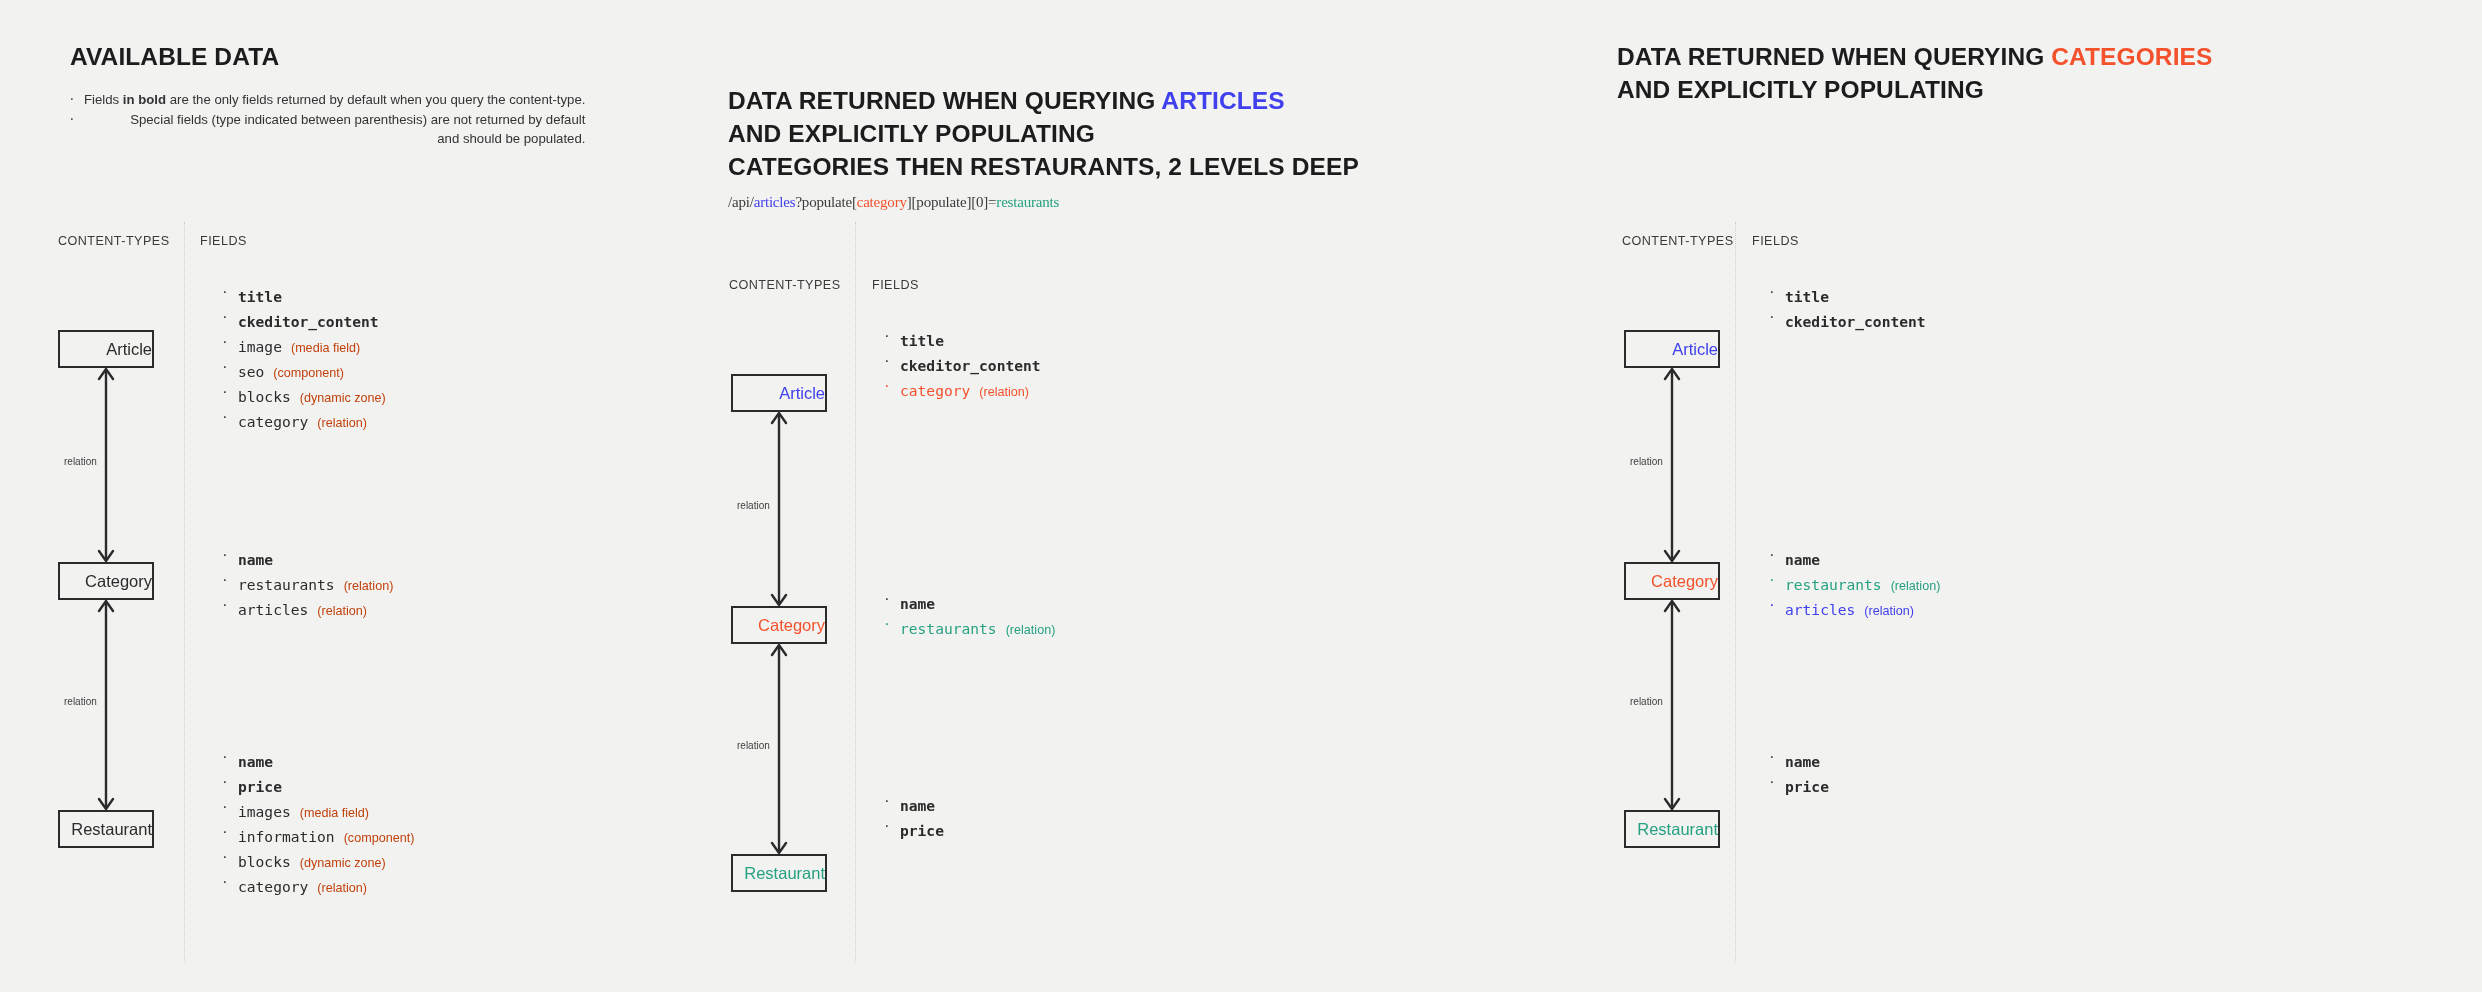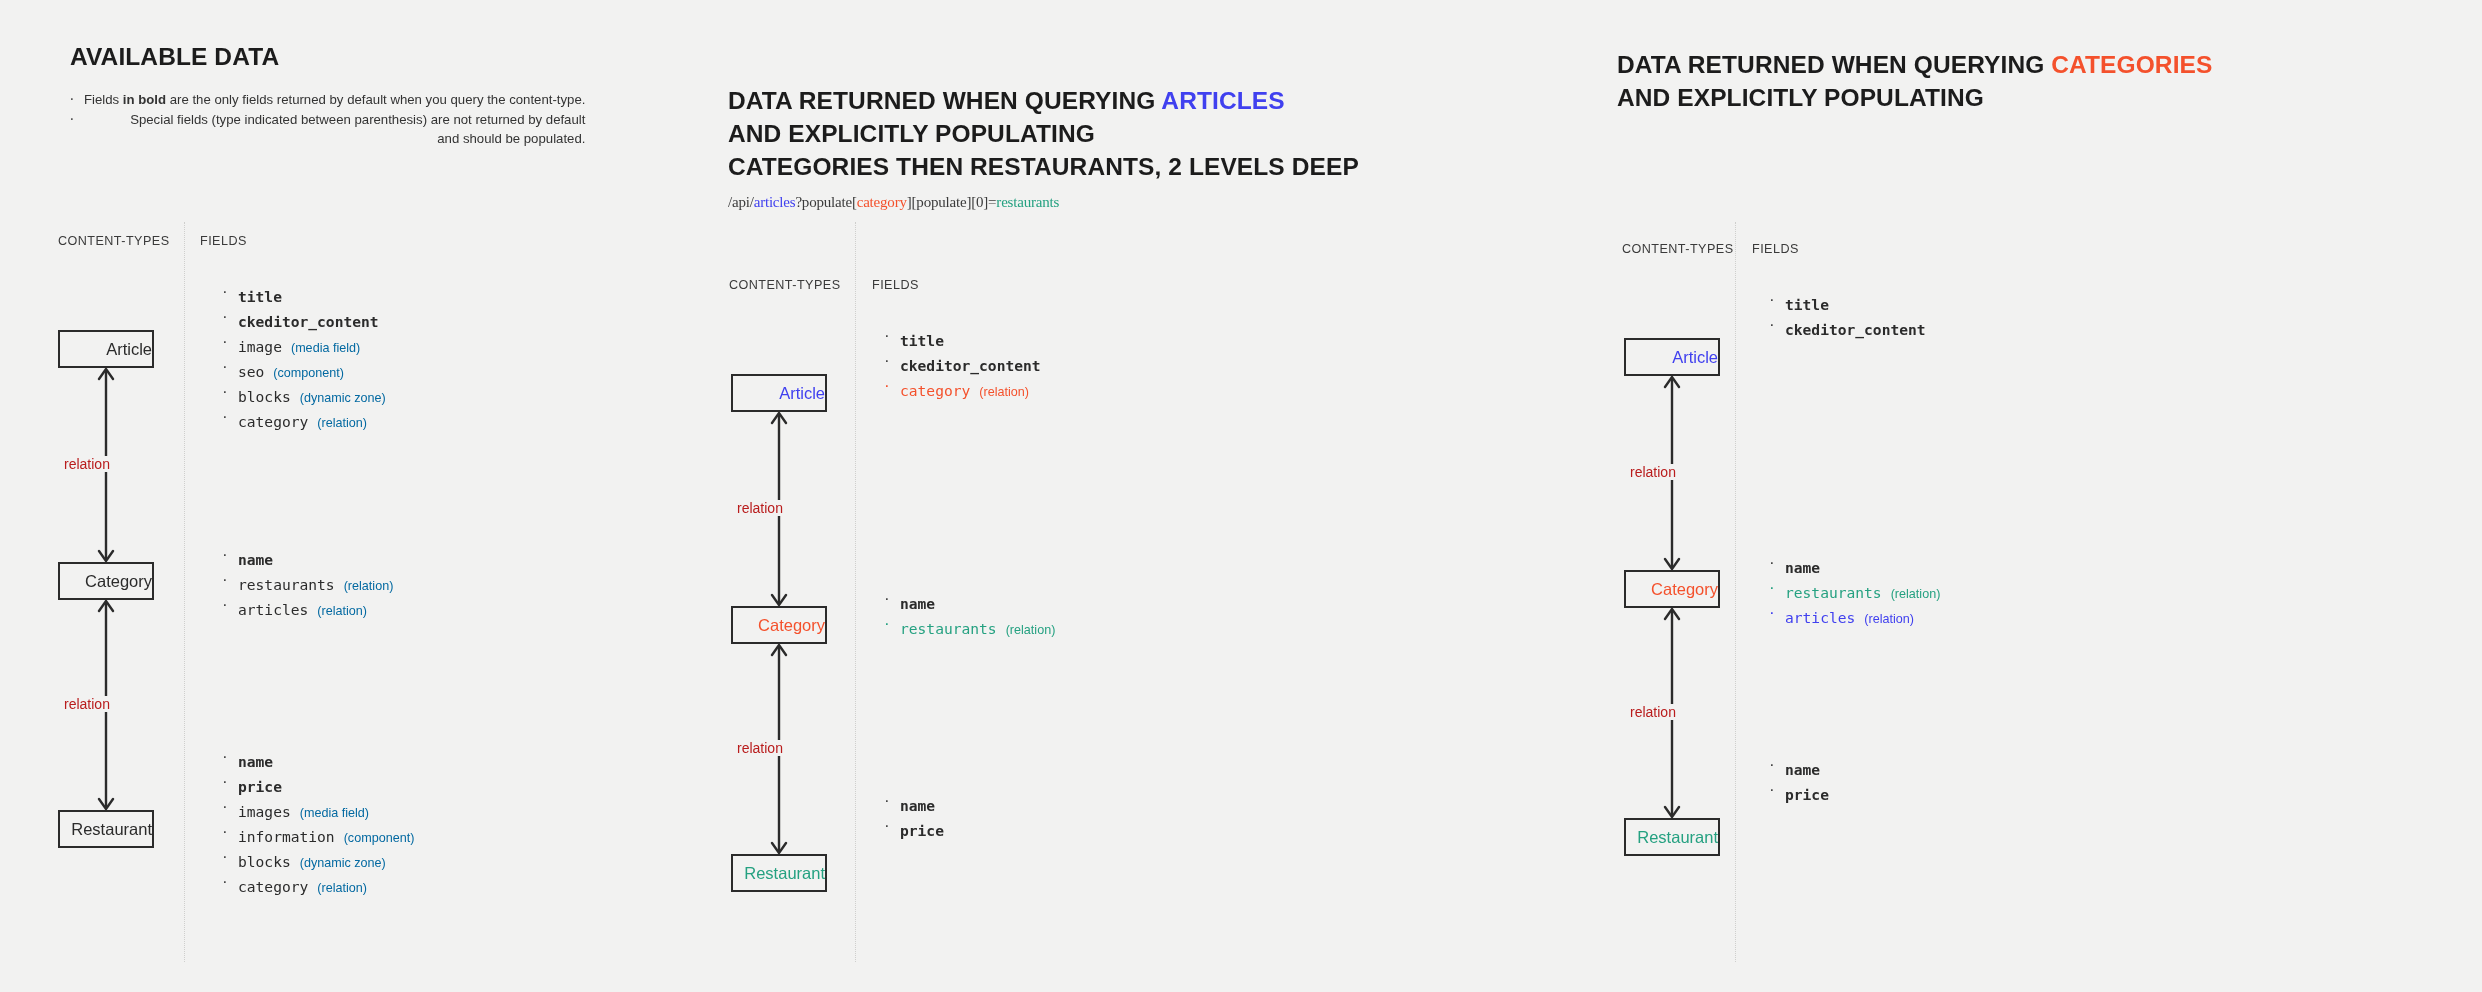--- a/index.html
+++ b/index.html
@@ -125,22 +125,22 @@
   .ebox.green { color: #25a181; }
 
   
   .conn {
     position: absolute;
     width: 34px;
   }
   .conn svg { display: block; }
   .conn-label {
     position: absolute;
-    font-size: 14px;
-    color: #b91c1c;
+    font-size: 10px;
+    color: #404040;
     white-space: nowrap;
     background: #f2f2f1;
     padding: 0 3px;
   }
 
   
   .fields {
     position: absolute;
     white-space: nowrap;
   }
@@ -172,21 +172,21 @@
     vertical-align: baseline;
   }
   .frow.bold .fname { font-weight: bold; }
   .frow.c-red   .fname { color: #f4512c; }
   .frow.c-green .fname { color: #25a181; }
   .frow.c-blue  .fname { color: #4040ef; }
 
   .ftype {
     font-family: "Liberation Sans", sans-serif;
     font-size: 12.6px;
-    color: #0369a1;
+    color: #c2410c;
     margin-left: 9px;
     vertical-align: baseline;
   }
   .frow.c-red   .ftype { color: #f4512c; }
   .frow.c-green .ftype { color: #25a181; }
   .frow.c-blue  .ftype { color: #4040ef; }
   .ftype:empty { display: none; }
 </style>
 </head>
 <body>
@@ -299,21 +299,21 @@
         </div>
         <div class="fields" style="left: 880px; top: 551px;">
           <div class="frow bold "><span class="fname">name</span></div>
           <div class="frow c-green"><span class="fname">restaurants</span><span class="ftype">(relation)</span></div>
         </div>
         <div class="fields" style="left: 880px; top: 753px;">
           <div class="frow bold "><span class="fname">name</span></div>
           <div class="frow bold "><span class="fname">price</span></div>
         </div>
       </div>
-      <div class="col col-3" style="position: absolute; left: 0px; top: 0px; width: 2482px; height: 768px; pointer-events: none; margin-top: 8px;">
+      <div class="col col-3" style="position: absolute; left: 0px; top: 0px; width: 2482px; height: 768px; pointer-events: none;">
         <div class="heading" style="left: 1617px; top: 40px;">
           <div><span>DATA RETURNED WHEN QUERYING </span><span class="accent-red">CATEGORIES</span></div>
           <div><span>AND EXPLICITLY POPULATING</span></div>
         </div>
         <div class="caption" style="left: 1622px; top: 234px;">CONTENT-TYPES</div>
         <div class="caption" style="left: 1752px; top: 234px;">FIELDS</div>
         <div class="ebox blue" style="left: 1624px; top: 330px; pointer-events: auto;">
           <span>Article</span>
         </div>
         <div class="ebox red" style="left: 1624px; top: 562px; pointer-events: auto;">

